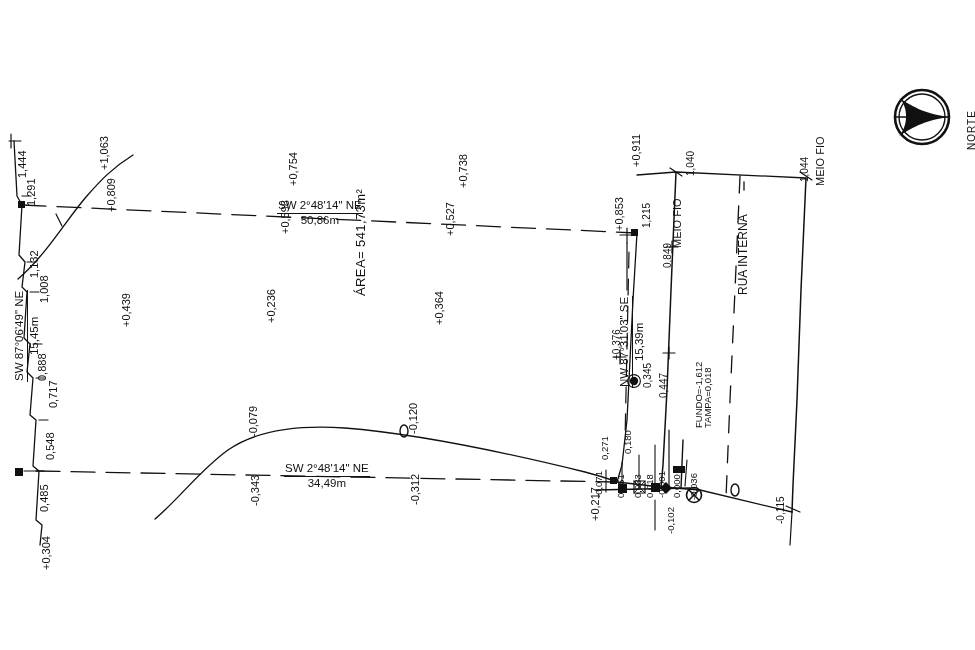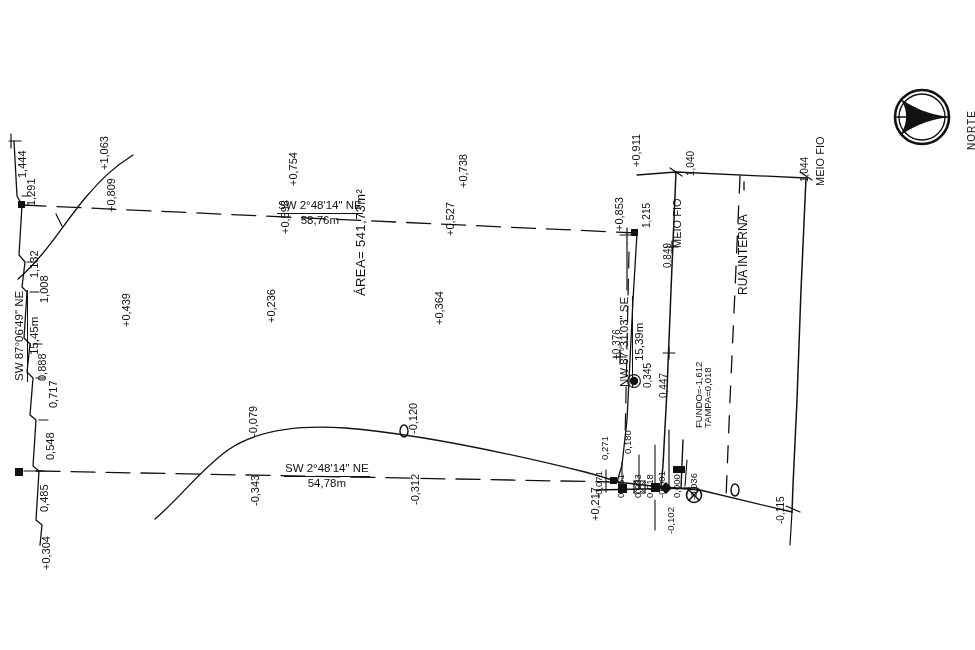--- a/index.html
+++ b/index.html
@@ -197,39 +197,39 @@
 
   <div class="lbl v90" style="left:106px;top:212px;">+0,809</div>
   <div class="lbl v90" style="left:280px;top:234px;">+0,598</div>
   <div class="lbl v90" style="left:445px;top:236px;">+0,527</div>
   <div class="lbl v90" style="left:614px;top:231px;">+0,853</div>
 
   <div class="lbl v90 small" style="left:642px;top:228px;">1,215</div>
 
   <div class="lbl bearing" style="left:277px;top:200px;">
     <span class="bline">SW 2°48'14" NE</span>
-    <span class="dline">58,76m</span>
+    <span class="dline">50,86m</span>
   </div>
 
   <div class="lbl v90" style="left:121px;top:327px;">+0,439</div>
   <div class="lbl v90" style="left:266px;top:323px;">+0,236</div>
   <div class="lbl v90" style="left:434px;top:325px;">+0,364</div>
   <div class="lbl v90 small" style="left:612px;top:360px;">+0,376</div>
 
   <div class="lbl v90 areatxt" style="left:354px;top:296px;">ÁREA= 541,73m²</div>
 
   <div class="lbl v90" style="left:248px;top:437px;">-0,079</div>
   <div class="lbl v90" style="left:408px;top:434px;">-0,120</div>
   <div class="lbl v90" style="left:250px;top:506px;">-0,343</div>
   <div class="lbl v90" style="left:410px;top:505px;">-0,312</div>
   <div class="lbl v90" style="left:590px;top:521px;">+0,217</div>
 
   <div class="lbl bearing" style="left:284px;top:463px;">
     <span class="bline">SW 2°48'14" NE</span>
-    <span class="dline">54,78m</span>
+    <span class="dline">34,49m</span>
   </div>
 
   <div class="lbl v90 bearing" style="left:619px;top:388px;">
     <span class="bline">NW 87°31'03" SE</span>
     <span class="dline">15,39m</span>
   </div>
 
   <div class="lbl v90 small" style="left:643px;top:388px;">0,345</div>
 
   <div class="lbl v90 small" style="left:686px;top:176px;">1,040</div>

